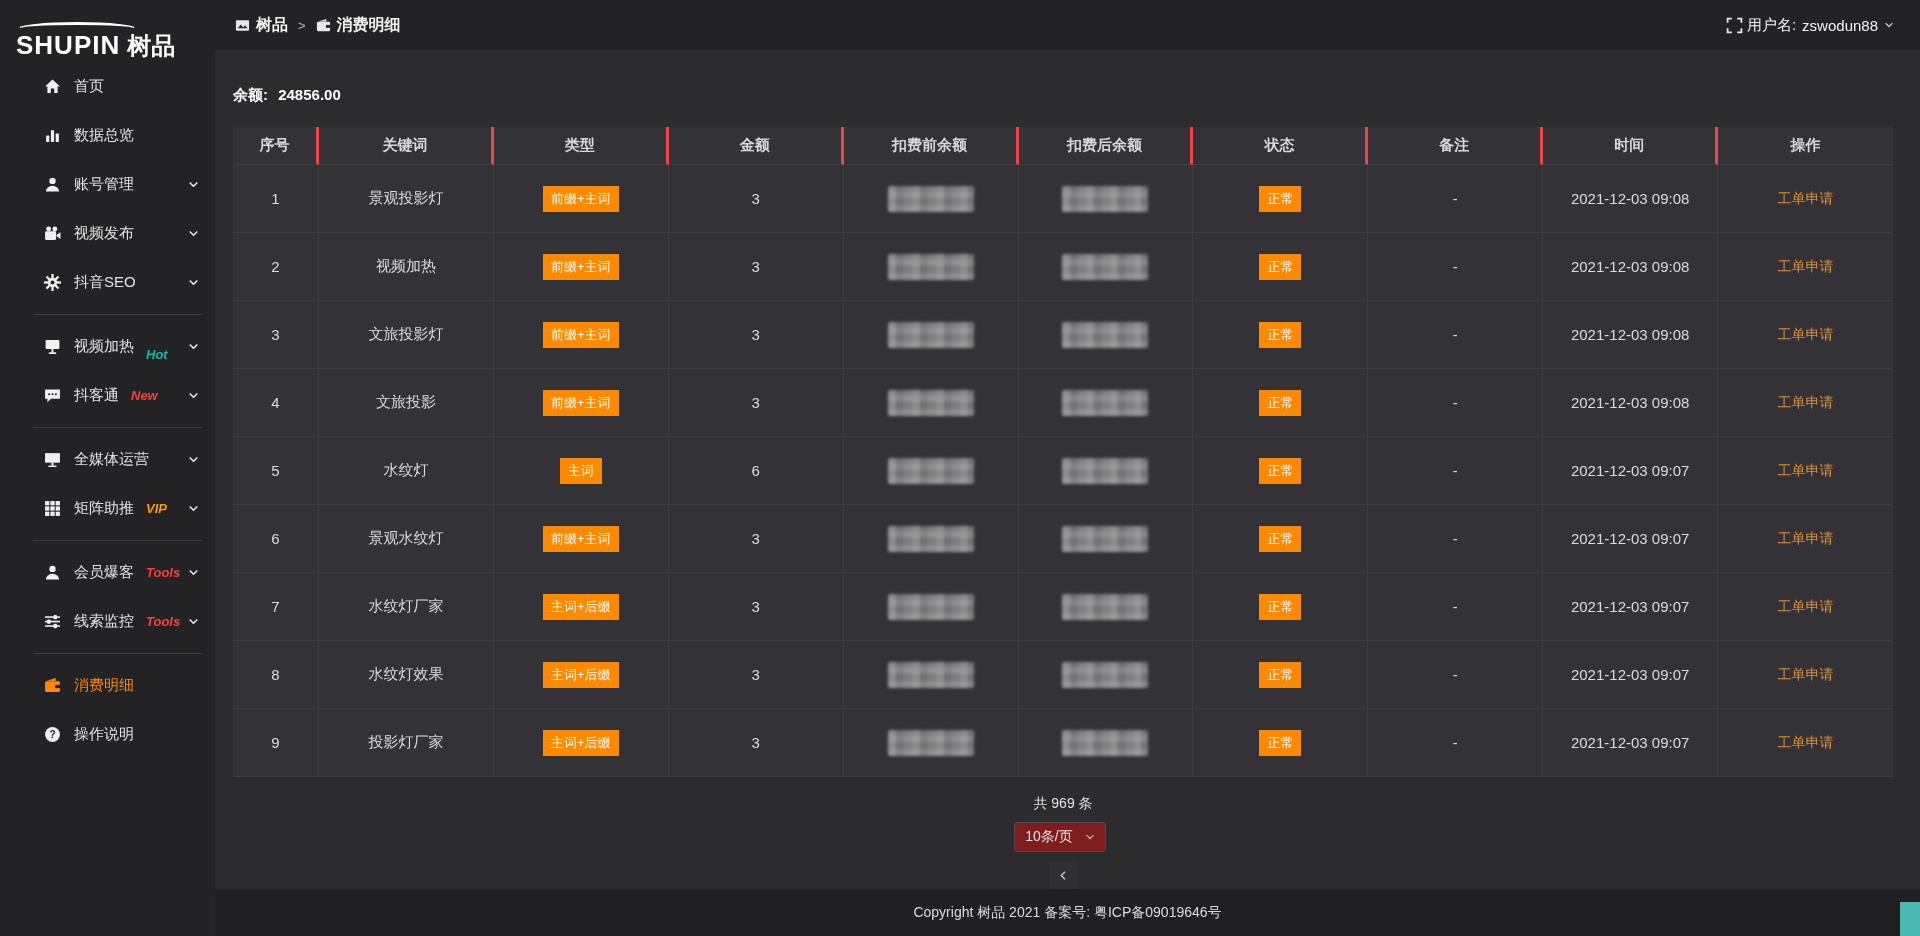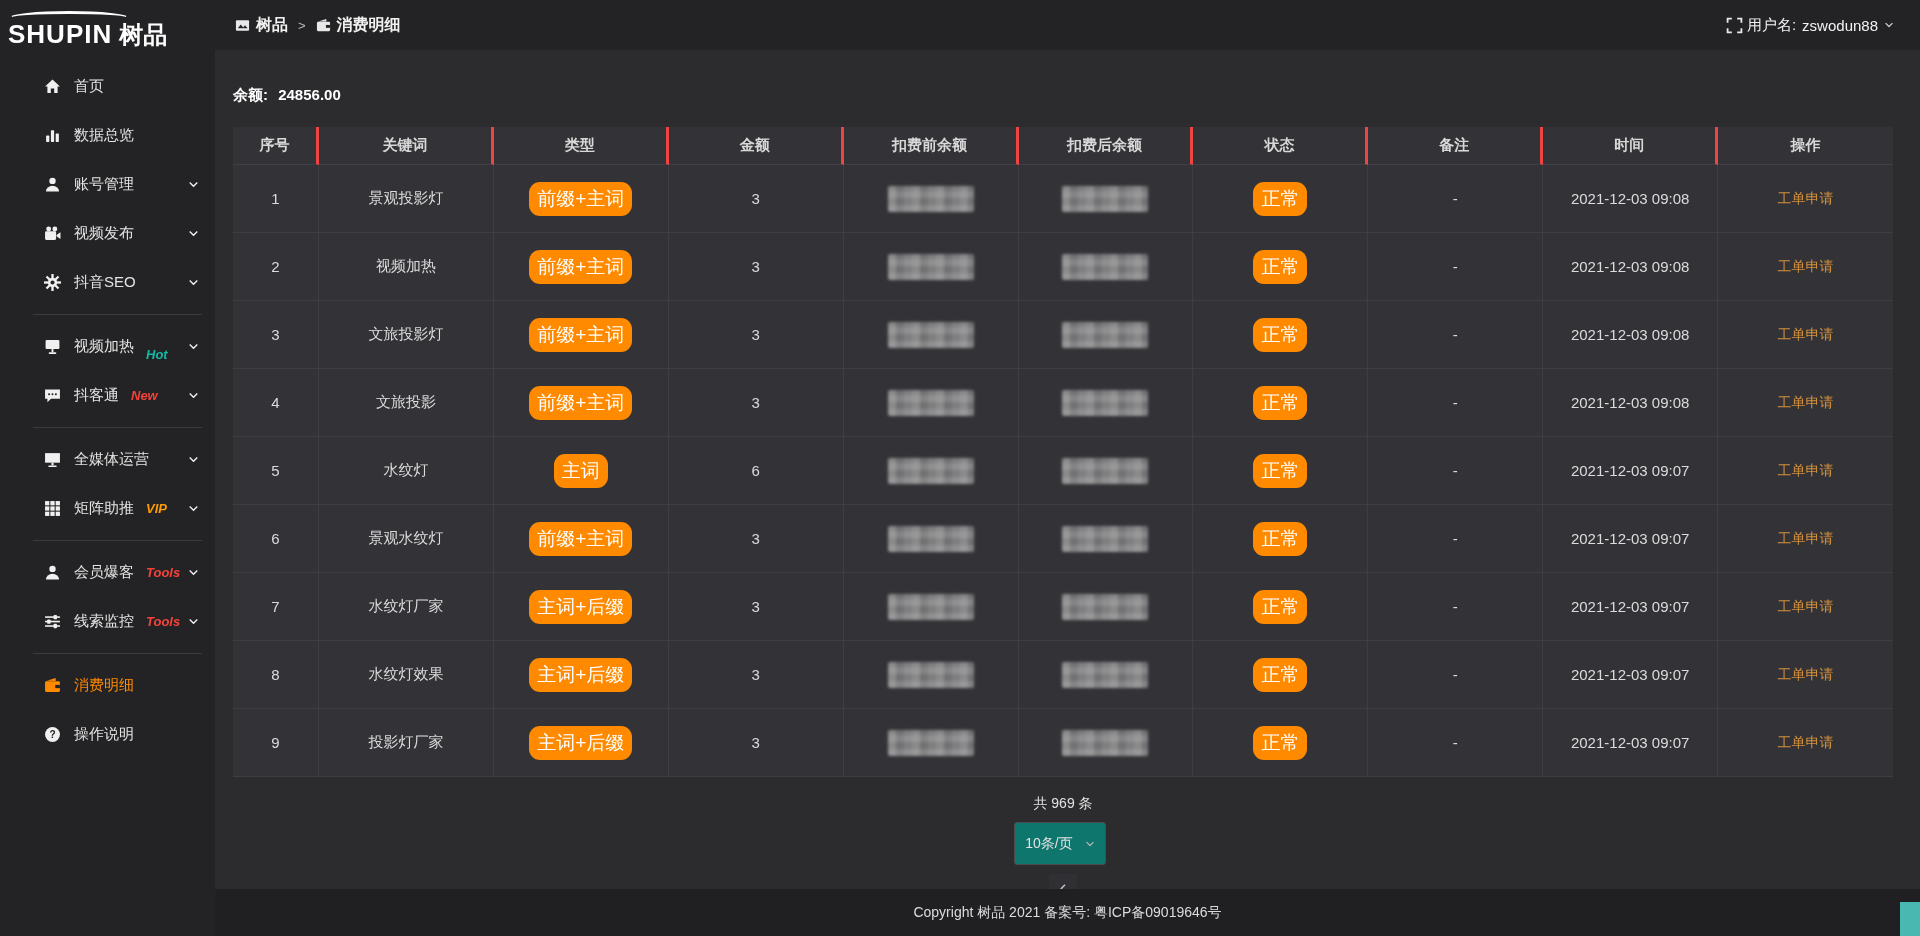--- a/index.html
+++ b/index.html
@@ -1,21 +1,21 @@
 <!DOCTYPE html>
 <html><head>
 <meta charset="utf-8">
 <style>
   html,body{margin:0;padding:0;background:#2c2c2e;font-family:"Liberation Sans","DejaVu Sans",sans-serif;}
   *{box-sizing:border-box;}
   .app{width:1920px;height:936px;display:flex;overflow:hidden;}
 
   
   .sidebar{width:215px;flex-shrink:0;background:#232325;display:flex;flex-direction:column;}
-  .logo{height:58px;display:flex;align-items:center;padding-left:8px;color:#fff;cursor:pointer;}
+  .logo{height:58px;display:flex;align-items:flex-end;padding-left:16px;color:#fff;cursor:pointer;}
   .logo-text{position:relative;padding-top:10px;display:flex;align-items:baseline;}
   .logo-arc{position:absolute;top:0;left:2px;width:118px;height:13px;border-top:3px solid #fff;border-left:1px solid transparent;border-right:1px solid transparent;border-radius:50%;}
   .logo-en{font-size:26px;font-weight:800;letter-spacing:1px;line-height:1;}
   .logo-cn{font-size:24px;font-weight:bold;margin-left:7px;line-height:1;}
   #menu{padding-top:4px;padding-left:20px;}
   .mitem{height:49px;display:flex;align-items:center;padding:0 16px 0 24px;color:#e3e3e3;font-size:15px;cursor:pointer;}
   .mitem .ic{width:17px;height:17px;color:#f0f0f0;flex-shrink:0;}
   .mlabel{margin-left:13px;white-space:nowrap;}
   .mitem.active{color:#ff8a00;}
   .mitem.active .ic{color:#ff8a00;}
@@ -38,31 +38,31 @@
   
   .content{flex:1;padding:24px 27px 0 18px;overflow:hidden;}
   .balance{font-size:15px;font-weight:bold;color:#fff;margin:12px 0 22px;}
   .balance .val{margin-left:6px;}
 
   .table{background:#333337;}
   .thead,.tr{display:grid;grid-template-columns:86px repeat(9,1fr);}
   .th{height:38px;display:flex;align-items:center;justify-content:center;font-size:15px;font-weight:bold;color:#d8d8d8;background:#333337;border-right:3px solid #ef4444;border-bottom:1px solid #414145;}
   .th:last-child,.td:last-child{border-right:none;}
   .td{height:68px;display:flex;align-items:center;justify-content:center;font-size:15px;color:#dcdcdc;border-right:1px solid #3e3e42;border-bottom:1px solid #3e3e42;}
-  .badge{background:#ff8a00;color:#fff;font-size:19px;padding:4px 8px;border-radius:11px;white-space:nowrap;}
+  .badge{background:#ff8a00;color:#fff;font-size:13px;padding:4px 8px;border-radius:0;white-space:nowrap;}
   .link{color:#d5913e;font-size:14px;cursor:pointer;text-decoration:none;white-space:nowrap;}
   .mosaic{width:86px;height:26px;border-radius:2px;opacity:.8;
     background-image:
       repeating-linear-gradient(0deg, rgba(255,255,255,.22) 0 7px, rgba(255,255,255,.04) 7px 14px),
       repeating-linear-gradient(90deg, #9c9c9c 0 8px, #7c7c7e 8px 16px, #8e8e90 16px 24px);
     filter:blur(1.4px);}
 
   
   .pagination{display:flex;align-items:center;justify-content:center;gap:9px;margin-top:18px;color:#e2e2e2;font-size:14px;flex-direction:column;}
-  .psel{display:flex;align-items:center;gap:12px;height:43px;padding:0 10px;background:#0f766e;border:1px solid #4b4b4f;border-radius:3px;cursor:pointer;margin-right:6px;}
+  .psel{display:flex;align-items:center;gap:12px;height:30px;padding:0 10px;background:#7f1d1d;border:1px solid #4b4b4f;border-radius:3px;cursor:pointer;margin-right:6px;}
   .psel .ic{width:10px;height:10px;color:#b5b5b5;}
   .pages{display:flex;align-items:center;gap:9px;}
   .pg{min-width:28px;height:28px;padding:0 5px;border:none;border-radius:2px;background:#e9e9eb;color:#2f2f2f;font-size:13.5px;font-weight:bold;display:flex;align-items:center;justify-content:center;cursor:pointer;font-family:inherit;}
   .pg.active{background:#ff8a00;color:#fff;}
   .pg.nav .ic{width:11px;height:11px;}
   .pg.prev{background:#303034;color:#c9c9c9;}
   .goto-label{margin-left:10px;}
   .goto-input{width:44px;height:28px;background:#2f2f33;border:1px solid #58585c;border-radius:3px;color:#e2e2e2;text-align:center;font-size:14px;font-family:inherit;}
 
   

